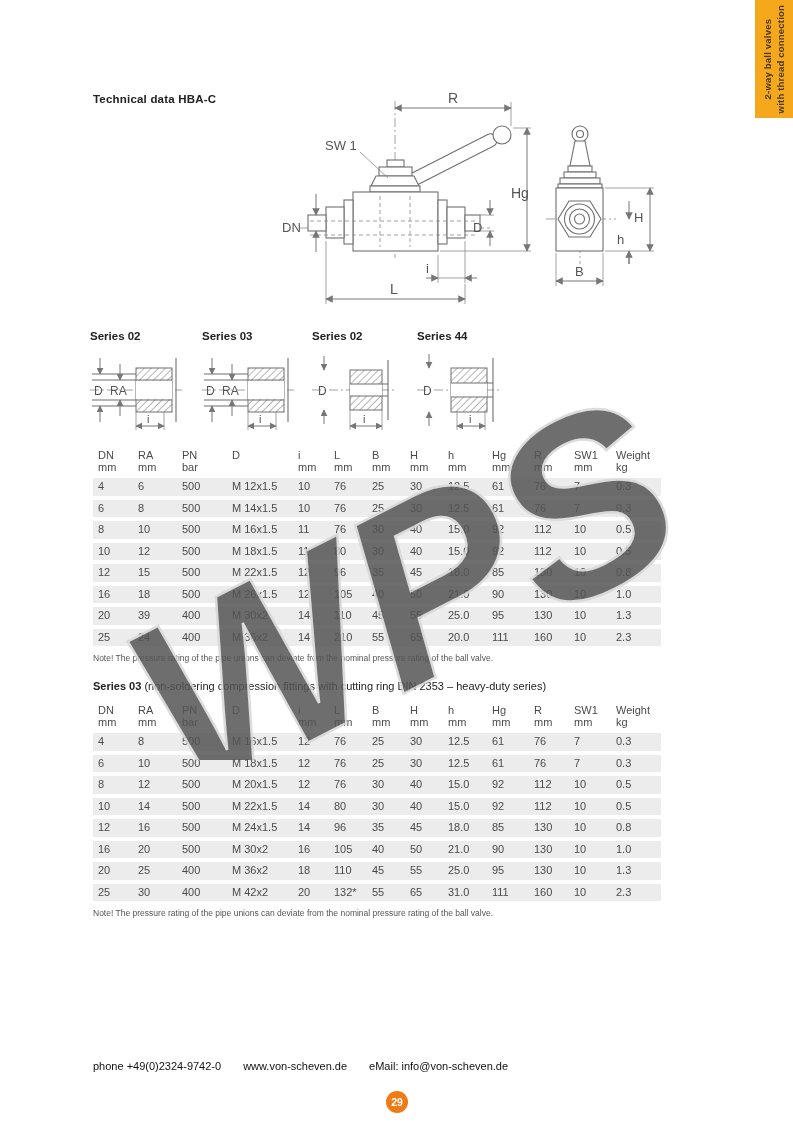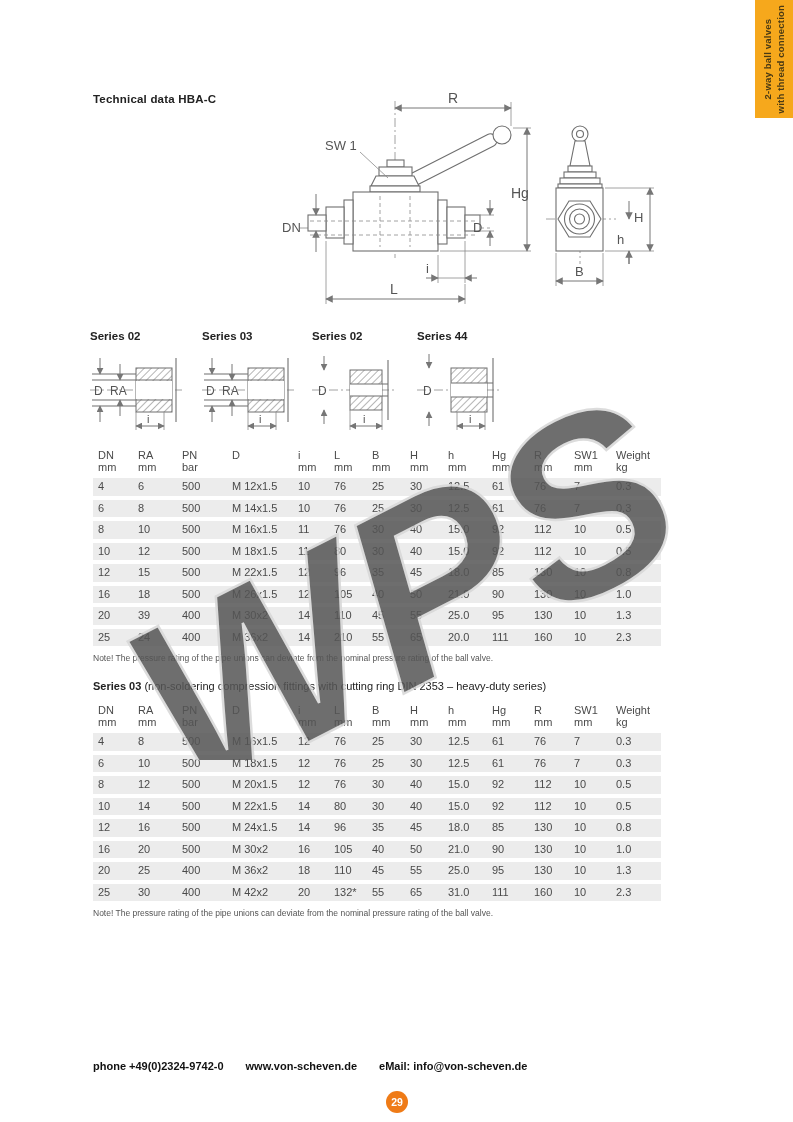--- a/index.html
+++ b/index.html
@@ -36,21 +36,21 @@
   table.dtable{border-collapse:collapse;table-layout:fixed;width:568px;
                font-size:11px;color:#4a4a4a;}
   table.dtable th{font-weight:normal;text-align:left;vertical-align:top;
                padding:3px 0 5px 5px;font-size:11px;line-height:12px;color:#4a4a4a;}
   table.dtable tbody td{background:#ececec;padding:2px 0 2px 5px;line-height:13.5px;
                border-bottom:4px solid #fff;white-space:nowrap;}
   .notes{font-size:8.5px;color:#555;line-height:11.5px;margin-top:3px;}
   .notes div + div{padding-left:4px;}
 
   
-  .footer{position:absolute;left:93px;top:1060px;font-size:11px;font-weight:bold;
+  .footer{position:absolute;left:93px;top:1060px;font-size:11px;font-weight:normal;
           display:flex;gap:22px;color:#111;}
   .page-badge{position:absolute;left:386px;top:1091px;width:22px;height:22px;border-radius:50%;
           display:flex;align-items:center;justify-content:center;
           color:#fff;font-size:10.5px;font-weight:bold;}
 
   .watermark{position:absolute;left:40px;top:360px;pointer-events:none;opacity:.85;}
 </style>
 </head>
 <body>
 

